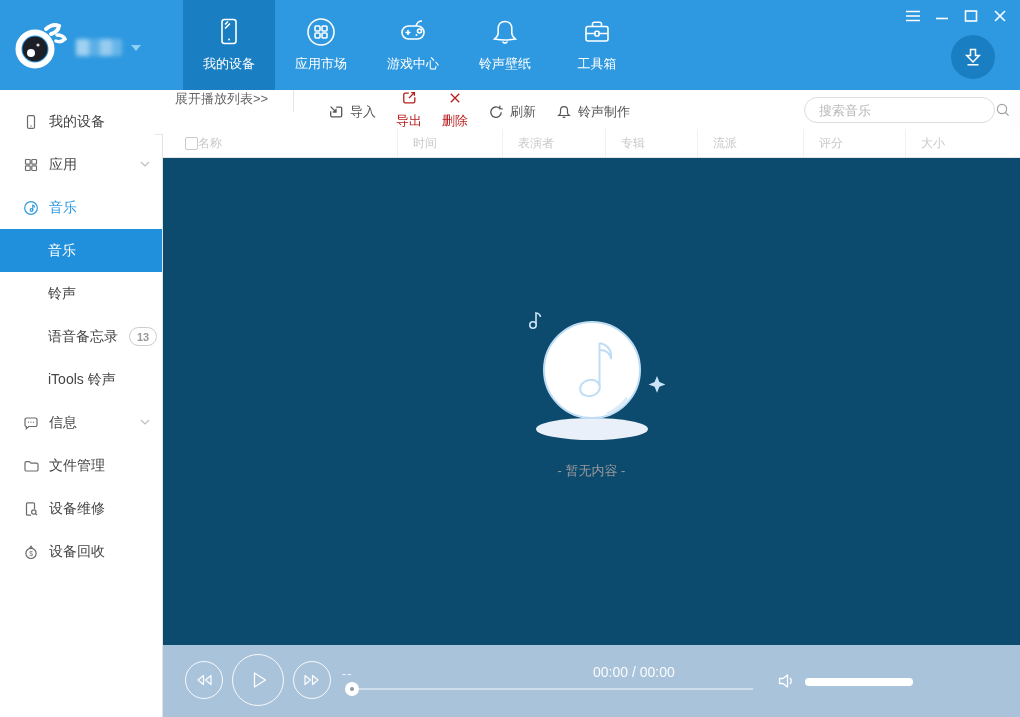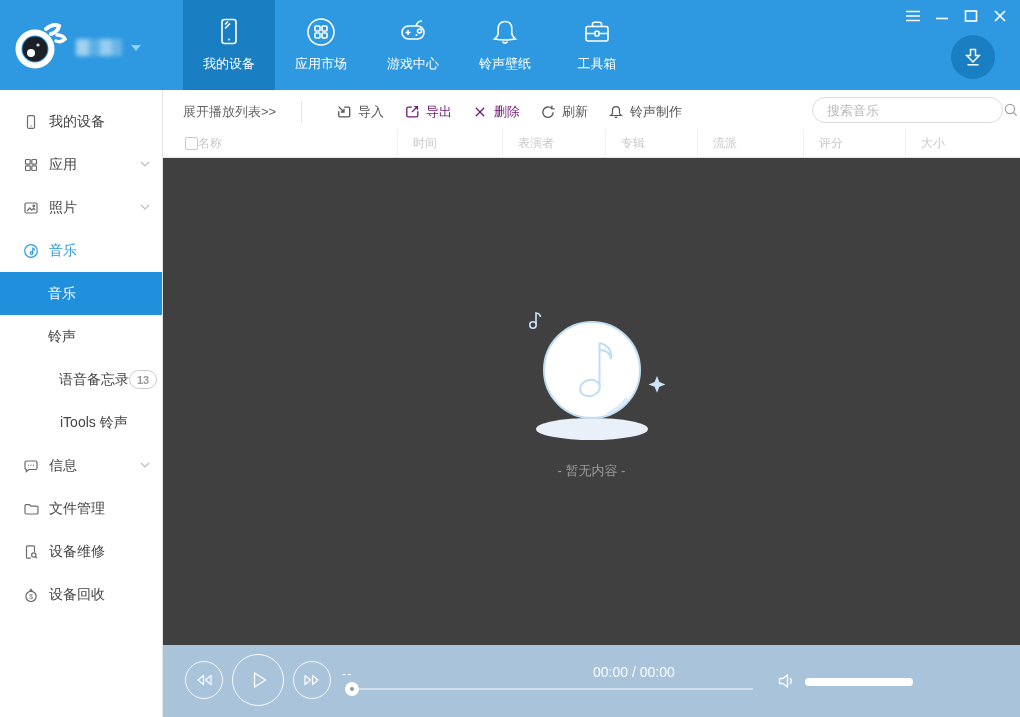--- a/index.html
+++ b/index.html
@@ -33,43 +33,43 @@
   .si-label { margin-left:10px; font-size:14px; color:#454545; }
   .side-item.section-active .si-icon, .side-item.section-active .si-label { color:#2E9AE0; }
   .side-item.sub { padding-left:48px; }
   .side-item.selected { background:#2090DC; }
   .side-item.selected .si-label { color:#fff; margin-left:0; }
   .chevron { position:absolute; right:12px; top:18px; color:#bdbdbd; }
   .badge { position:absolute; right:5px; top:12px; min-width:28px; height:19px; border:1px solid #ccc;
     border-radius:10px; color:#999; font-size:11px; display:flex; align-items:center; justify-content:center; padding:0 5px; background:#fff;font-weight:bold; }
 
   
-  .toolbar { position:absolute; left:163px; top:90px; width:857px; height:45px; background:#fff;
-    border-bottom:1px solid #e6e6e6; display:flex; align-items:center; }
+  .toolbar { position:absolute; left:155px; top:90px; width:857px; height:45px; background:#fff;
+    border-bottom:1px solid #e6e6e6; display:flex; }
   .playlist-toggle { margin-left:20px; font-size:13px; color:#666; cursor:pointer; width:118px; }
   .tb-divider { width:1px; height:22px; background:#e4e4e4; margin:0 14px 0 0; }
   .tb-btn { display:flex; align-items:center; gap:6px; font-size:13px; color:#555; background:none; border:none;
     cursor:pointer; margin-left:20px; font-family:inherit; }
-  .tb-btn.disabled { color:#701a75; cursor:default; }
+  .tb-btn.disabled { color:#b91c1c; cursor:default;flex-direction:column; }
   .search-box { position:absolute; right:17px; top:7px; width:191px; height:26px; border:1px solid #dcdcdc;
     border-radius:13px; display:flex; align-items:center; background:#fff; }
   .search-box input { flex:1; border:none; outline:none; background:transparent; font-size:13px; color:#a21caf;
     padding-left:14px; font-family:inherit; }
   .search-box input::placeholder { color:#b9b9b9; }
   .search-icon { margin-right:10px; color:#a0a0a0; display:flex; }
 
   
   .table-header { position:absolute; left:163px; top:129px; width:857px; height:29px; background:#fff;
     border-bottom:1px solid #e5e5e5; display:flex; font-size:12px; color:#c9c9c9; }
   .th-cell { display:flex; align-items:center; padding-left:15px; border-left:1px solid #f1f1f1; cursor:pointer; }
   .th-cell.first { border-left:none; padding-left:22px; }
   .checkbox { width:13px; height:13px; border:1px solid #c9c9c9; border-radius:2px; background:#fff; cursor:pointer; }
 
   
-  .content { position:absolute; left:163px; top:158px; width:857px; height:487px; background:#404040; }
+  .content { position:absolute; left:163px; top:158px; width:857px; height:487px; background:#0c4a6e; }
   .empty-state { position:absolute; left:0; right:0; top:140px; text-align:center; }
   .empty-msg { margin-top:14px; font-size:13px; color:#9b9b9b; }
 
   
   .player { position:absolute; left:163px; top:645px; width:857px; height:72px; background:#A9C3DB; }
   .p-btn { position:absolute; border-radius:50%; border:1.5px solid rgba(255,255,255,.9); background:transparent;
     cursor:pointer; display:flex; align-items:center; justify-content:center; }
   .p-rewind { left:22px; top:16px; width:38px; height:38px; }
   .p-play { left:69px; top:9px; width:52px; height:52px; }
   .p-forward { left:130px; top:16px; width:38px; height:38px; }
@@ -217,35 +217,20 @@
         </svg>
       </span>
       <span class="si-label">应用</span>
       <span class="chevron">
         <svg width="10" height="6" viewBox="0 0 10 6" fill="none" stroke="currentColor" stroke-width="1.2">
             <polyline points="1,1 5,5 9,1"></polyline>
           </svg>
       </span>
     </div>
 
-    <div class="side-item">
-      <span class="si-icon">
-        <svg width="16" height="16" viewBox="0 0 16 16" fill="none" stroke="currentColor" stroke-width="1.2">
-          <rect x="2" y="3" width="12" height="10" rx="1.2"></rect>
-          <path d="M4 11 l2.8 -3 2 2.2 1.8 -2 1.6 1.8"></path>
-            <circle cx="10.8" cy="6" r="0.8"></circle>
-        </svg>
-      </span>
-      <span class="si-label">照片</span>
-      <span class="chevron">
-        <svg width="10" height="6" viewBox="0 0 10 6" fill="none" stroke="currentColor" stroke-width="1.2">
-            <polyline points="1,1 5,5 9,1"></polyline>
-          </svg>
-      </span>
-    </div>
 
     <div class="side-item section-active">
       <span class="si-icon">
         <svg width="16" height="16" viewBox="0 0 16 16" fill="none" stroke="currentColor" stroke-width="1.2">
           <circle cx="8" cy="8" r="6.3"></circle>
           <path d="M9.8 10 V5 q2 0.6 1.8 2.5"></path>
             <circle cx="8.5" cy="10" r="1.3"></circle>
         </svg>
       </span>
       <span class="si-label">音乐</span>
@@ -253,26 +238,26 @@
 
     <div class="side-item sub selected">
       <span class="si-label">音乐</span>
     </div>
 
     <div class="side-item sub">
       <span class="si-label" style="margin-left:0">铃声</span>
     </div>
 
     <div class="side-item sub">
-      <span class="si-label" style="margin-left:11px">语音备忘录</span>
+      <span class="si-label" style="margin-left:0">语音备忘录</span>
       <span class="badge">13</span>
     </div>
 
     <div class="side-item sub">
-      <span class="si-label" style="margin-left:12px">iTools 铃声</span>
+      <span class="si-label" style="margin-left:0">iTools 铃声</span>
     </div>
 
 
 
     <div class="side-item">
       <span class="si-icon">
         <svg width="16" height="16" viewBox="0 0 16 16" fill="none" stroke="currentColor" stroke-width="1.2">
           <path d="M2 4.5 a1.5 1.5 0 0 1 1.5 -1.5 h9 a1.5 1.5 0 0 1 1.5 1.5 v5.5 a1.5 1.5 0 0 1 -1.5 1.5 h-6.8 l-2.4 2.1 v-2.1 a1.5 1.5 0 0 1 -1.3 -1.5 z"></path>
           <circle cx="5.5" cy="7.2" r="0.6" fill="currentColor" stroke="none"></circle>
           <circle cx="8" cy="7.2" r="0.6" fill="currentColor" stroke="none"></circle>

